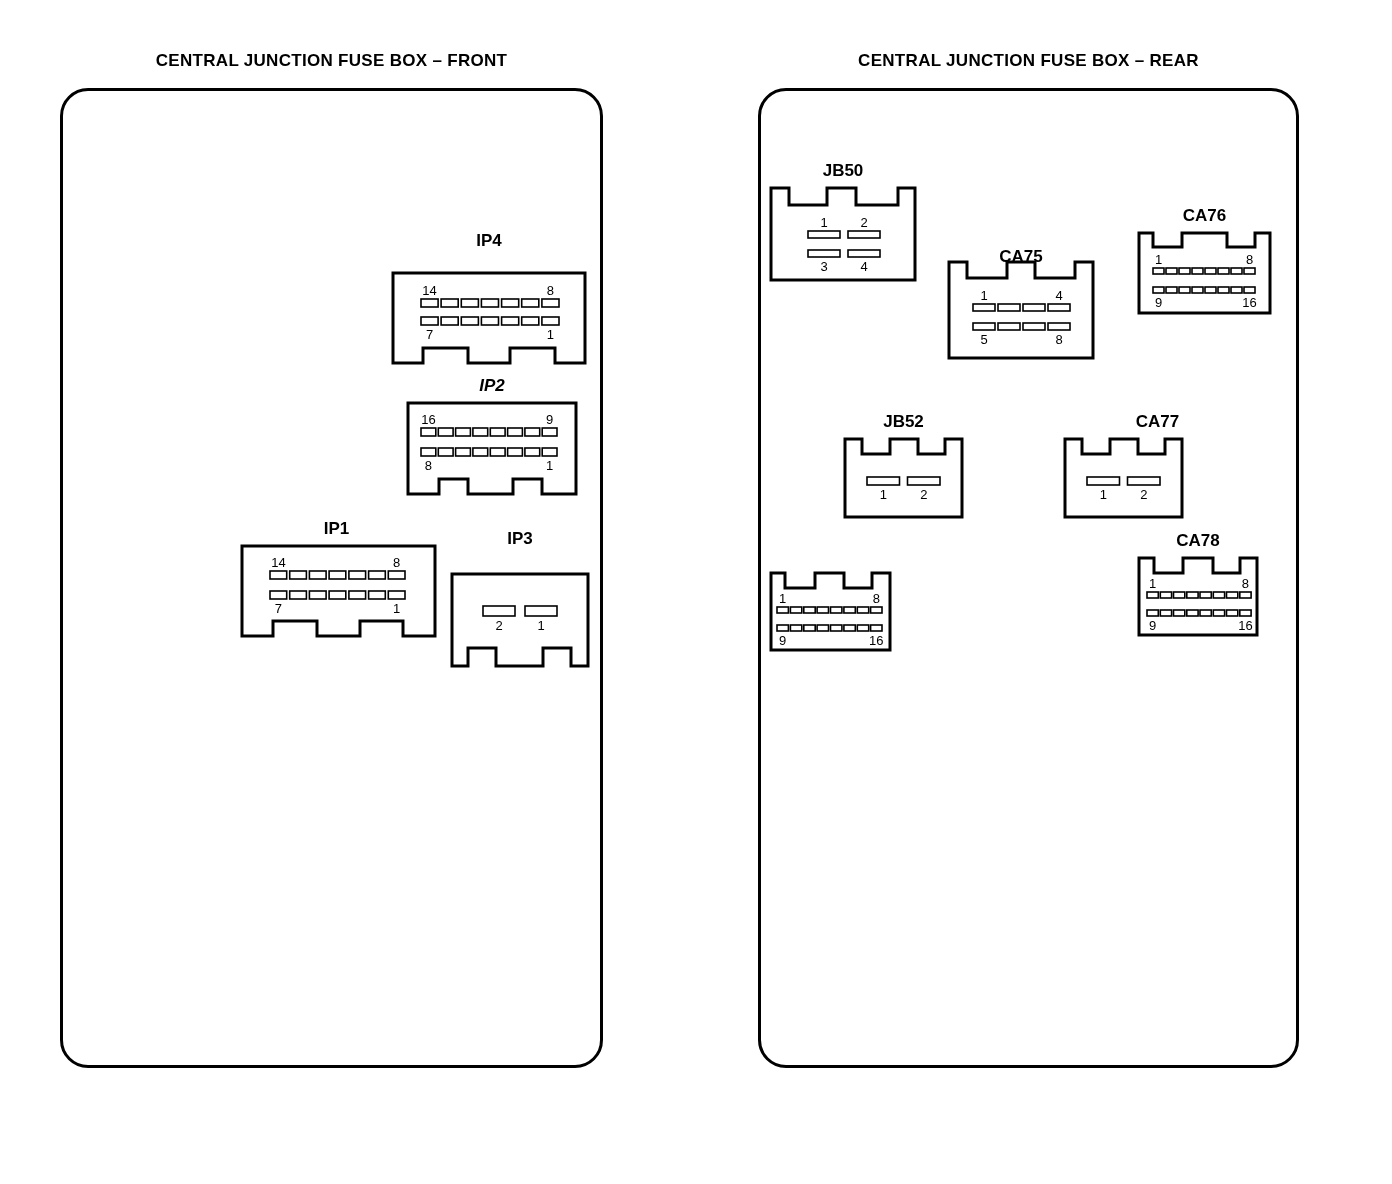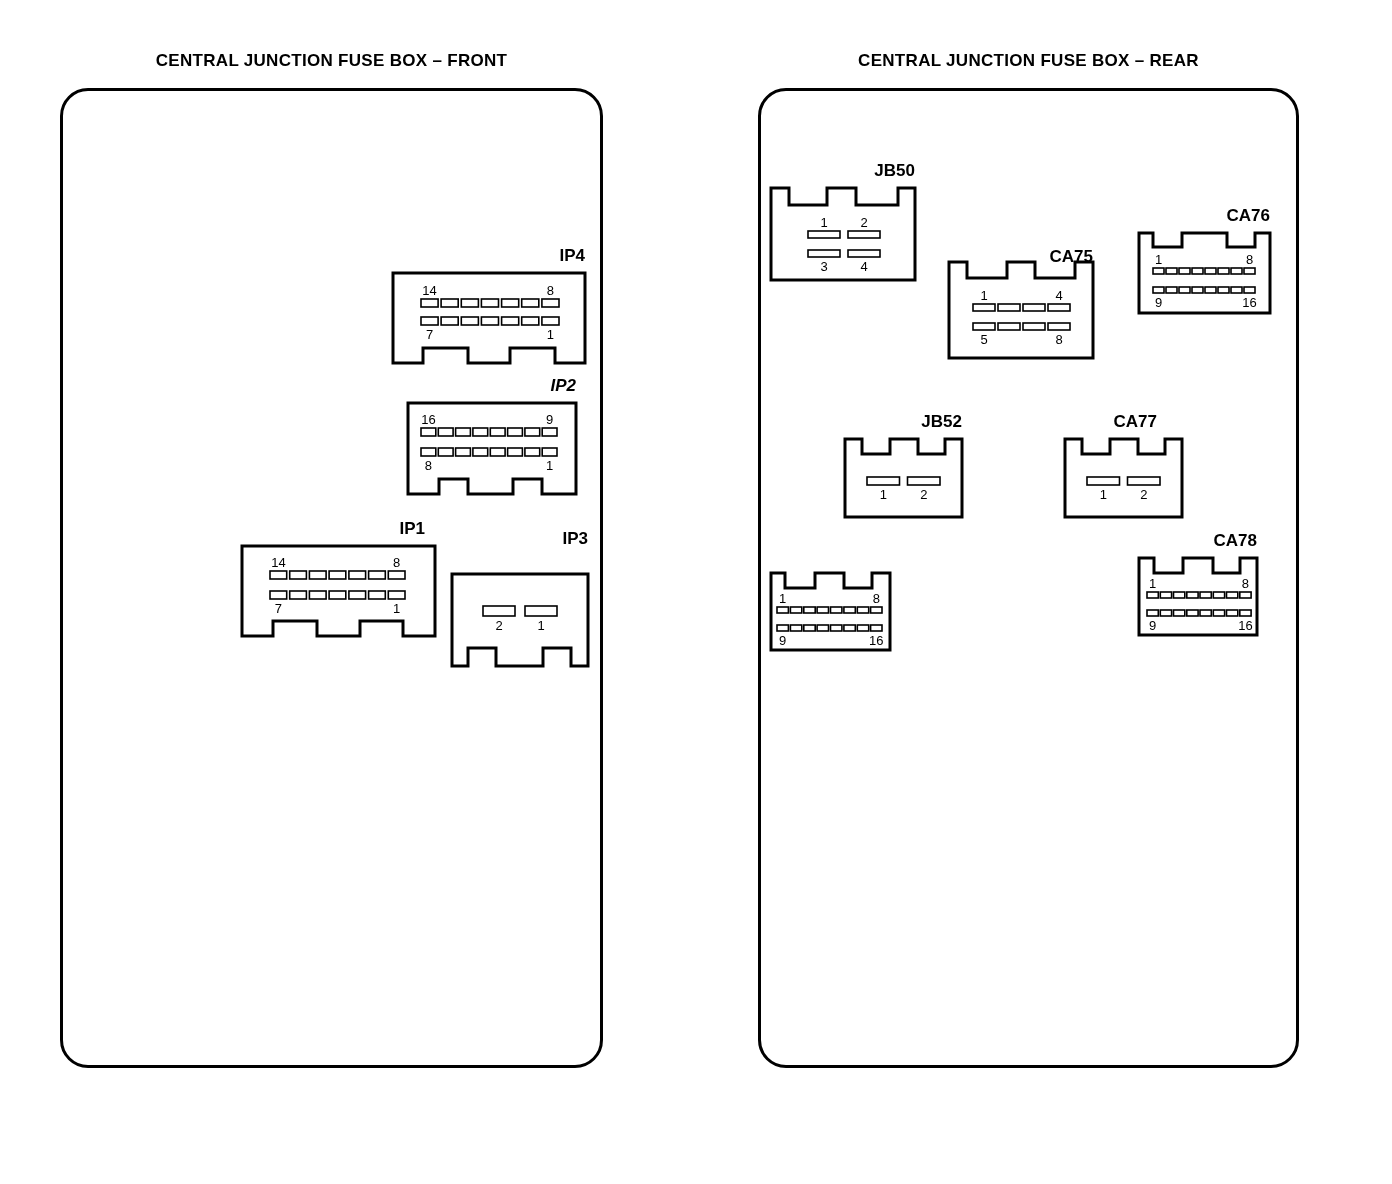--- a/index.html
+++ b/index.html
@@ -21,21 +21,21 @@
   }
   .panel-box{
     position:absolute;
     box-sizing:border-box;
     border:3px solid #000;
     border-radius:28px;
     background:#fff;
   }
   .connector-name{
     position:absolute;
-    text-align:right;
+    text-align:center;
     font-weight:bold;
     font-size:17px;
     height:22px;
     line-height:22px;
     white-space:nowrap;
   }
   .connector-svg{
     position:absolute;
     overflow:visible;
   }
@@ -58,21 +58,21 @@
 </style>
 </head>
 <body>
 
 <div class="page">
   <div class="panel-title" id="title-1" style="left: 758px; width: 541px; top: 51px;">CENTRAL JUNCTION FUSE BOX – REAR</div>
   <div class="panel-title" id="title-0" style="left: 60px; width: 543px; top: 51px;">CENTRAL JUNCTION FUSE BOX – FRONT</div>
   <div class="panel-box" id="box-0" style="left: 60px; top: 88px; width: 543px; height: 980px; border-radius: 28px;"></div>
   <div class="panel-box" id="box-1" style="left: 758px; top: 88px; width: 541px; height: 980px; border-radius: 28px;"></div>
   <div id="connectors-0">
-      <div class="connector-name" style="left: 393px; top: 245px; width: 192px;">IP4</div>
+      <div class="connector-name" style="left: 393px; top: 230px; width: 192px;">IP4</div>
       <svg class="connector-svg" width="198" height="96" style="left: 390px; top: 270px;">
         <g transform="translate(3,3)">
           <path class="outline" d="M0 0 L192 0 L192 90 L162 90 L162 75 L117 75 L117 90 L75 90 L75 75 L30 75 L30 90 L0 90 Z"></path>
           <rect class="pin" x="28.0" y="26" width="17.1" height="8"></rect>
           <rect class="pin" x="48.1" y="26" width="17.1" height="8"></rect>
           <rect class="pin" x="68.3" y="26" width="17.1" height="8"></rect>
           <rect class="pin" x="88.4" y="26" width="17.1" height="8"></rect>
           <rect class="pin" x="108.6" y="26" width="17.1" height="8"></rect>
           <rect class="pin" x="128.7" y="26" width="17.1" height="8"></rect>
           <rect class="pin" x="148.9" y="26" width="17.1" height="8"></rect>
@@ -108,21 +108,21 @@
           <rect class="pin" x="47.6" y="45" width="14.8" height="8"></rect>
           <rect class="pin" x="64.9" y="45" width="14.8" height="8"></rect>
           <rect class="pin" x="82.3" y="45" width="14.8" height="8"></rect>
           <rect class="pin" x="99.6" y="45" width="14.8" height="8"></rect>
           <rect class="pin" x="116.9" y="45" width="14.8" height="8"></rect>
           <rect class="pin" x="134.2" y="45" width="14.8" height="8"></rect>
           <text class="pin-num" x="20.4" y="67" text-anchor="middle">8</text>
           <text class="pin-num" x="141.6" y="67" text-anchor="middle">1</text>
         </g>
       </svg>
-      <div class="connector-name" style="left: 232px; top: 518px; width: 193px;">IP1</div>
+      <div class="connector-name" style="left: 240px; top: 518px; width: 193px;">IP1</div>
       <svg class="connector-svg" width="199" height="96" style="left: 239px; top: 543px;">
         <g transform="translate(3,3)">
           <path class="outline" d="M0 0 L193 0 L193 90 L161 90 L161 75 L118 75 L118 90 L75 90 L75 75 L31 75 L31 90 L0 90 Z"></path>
           <rect class="pin" x="28.0" y="25" width="16.7" height="8"></rect>
           <rect class="pin" x="47.7" y="25" width="16.7" height="8"></rect>
           <rect class="pin" x="67.4" y="25" width="16.7" height="8"></rect>
           <rect class="pin" x="87.1" y="25" width="16.7" height="8"></rect>
           <rect class="pin" x="106.9" y="25" width="16.7" height="8"></rect>
           <rect class="pin" x="126.6" y="25" width="16.7" height="8"></rect>
           <rect class="pin" x="146.3" y="25" width="16.7" height="8"></rect>
@@ -212,21 +212,21 @@
       <div class="connector-name" style="left: 845px; top: 411px; width: 117px;">JB52</div>
       <svg class="connector-svg" width="123" height="84" style="left: 842px; top: 436px;">
         <g transform="translate(3,3)">
           <path class="outline" d="M0 0 L17 0 L17 15 L45 15 L45 0 L73 0 L73 15 L100 15 L100 0 L117 0 L117 78 L0 78 Z"></path>
           <rect class="pin" x="22.0" y="38" width="32.5" height="8"></rect>
           <rect class="pin" x="62.5" y="38" width="32.5" height="8"></rect>
           <text class="pin-num" x="38.3" y="60" text-anchor="middle">1</text>
           <text class="pin-num" x="78.8" y="60" text-anchor="middle">2</text>
         </g>
       </svg>
-      <div class="connector-name" style="left: 1040px; top: 411px; width: 117px;">CA77</div>
+      <div class="connector-name" style="left: 1099px; top: 411px; width: 117px;">CA77</div>
       <svg class="connector-svg" width="123" height="84" style="left: 1062px; top: 436px;">
         <g transform="translate(3,3)">
           <path class="outline" d="M0 0 L17 0 L17 15 L45 15 L45 0 L73 0 L73 15 L100 15 L100 0 L117 0 L117 78 L0 78 Z"></path>
           <rect class="pin" x="22.0" y="38" width="32.5" height="8"></rect>
           <rect class="pin" x="62.5" y="38" width="32.5" height="8"></rect>
           <text class="pin-num" x="38.3" y="60" text-anchor="middle">1</text>
           <text class="pin-num" x="78.8" y="60" text-anchor="middle">2</text>
         </g>
       </svg>
       <div class="connector-name" style="left: 771px; top: 545px; width: 119px; margin-top: 48px;">JB51</div>

